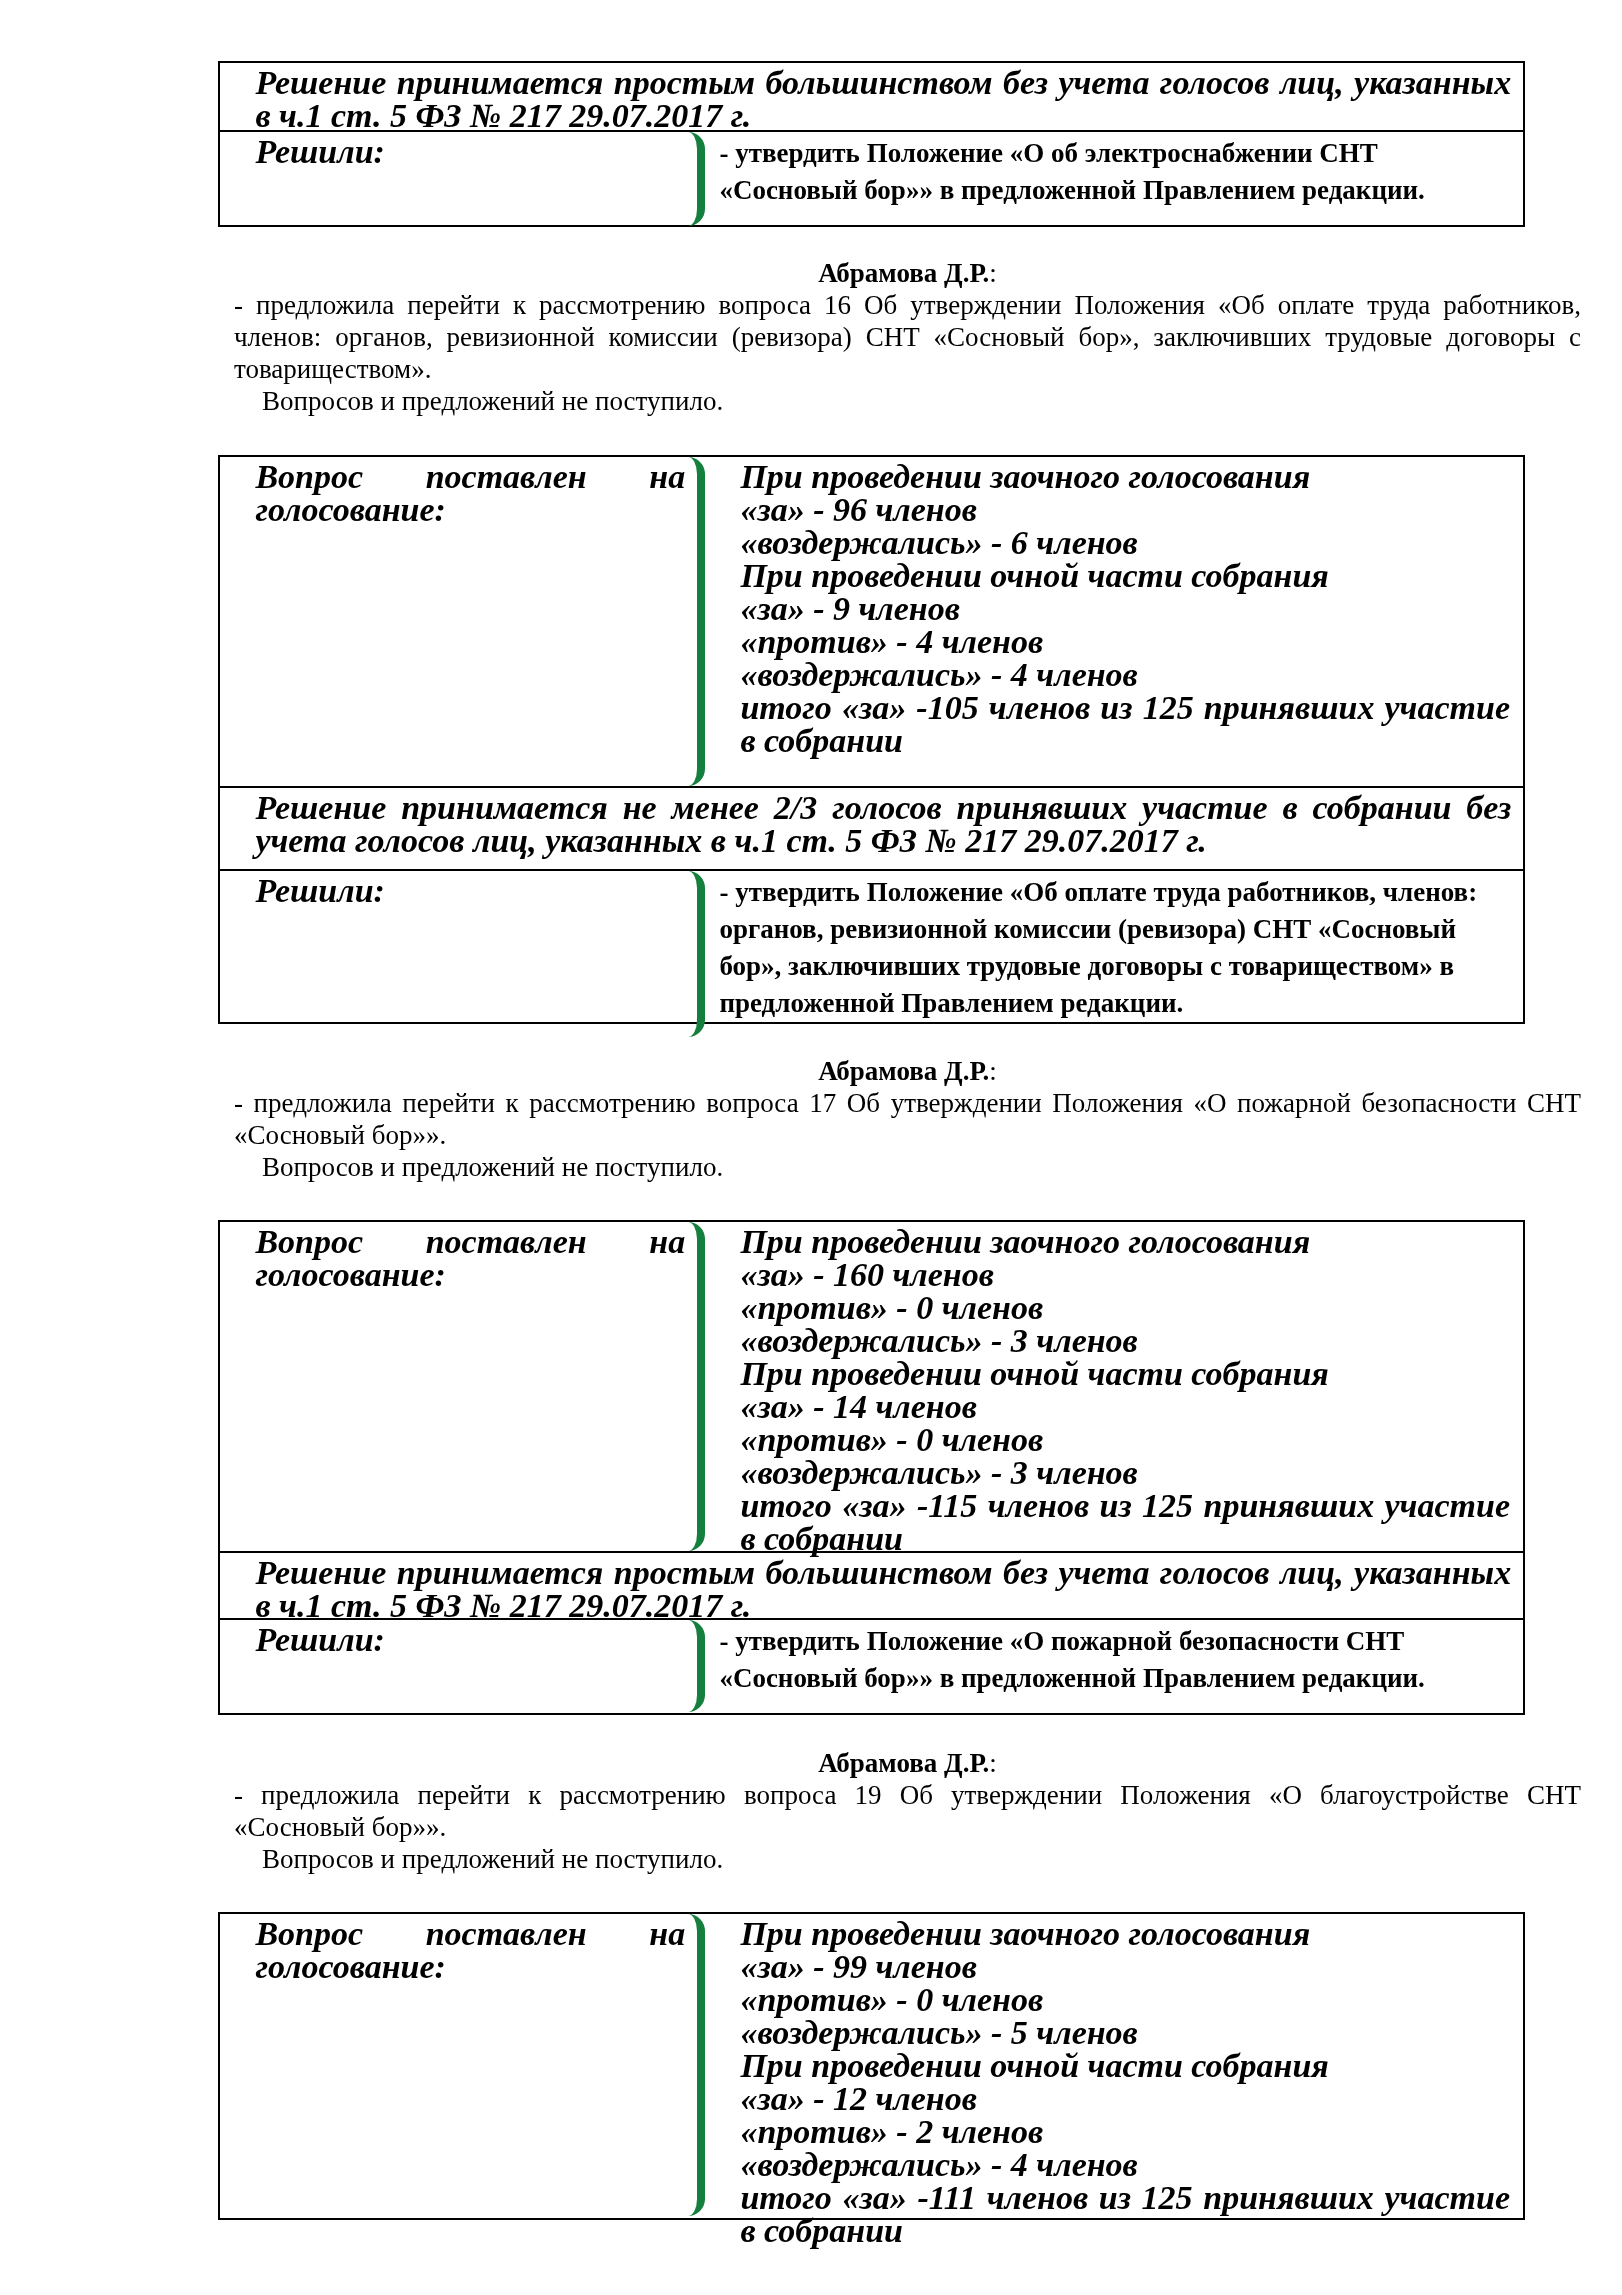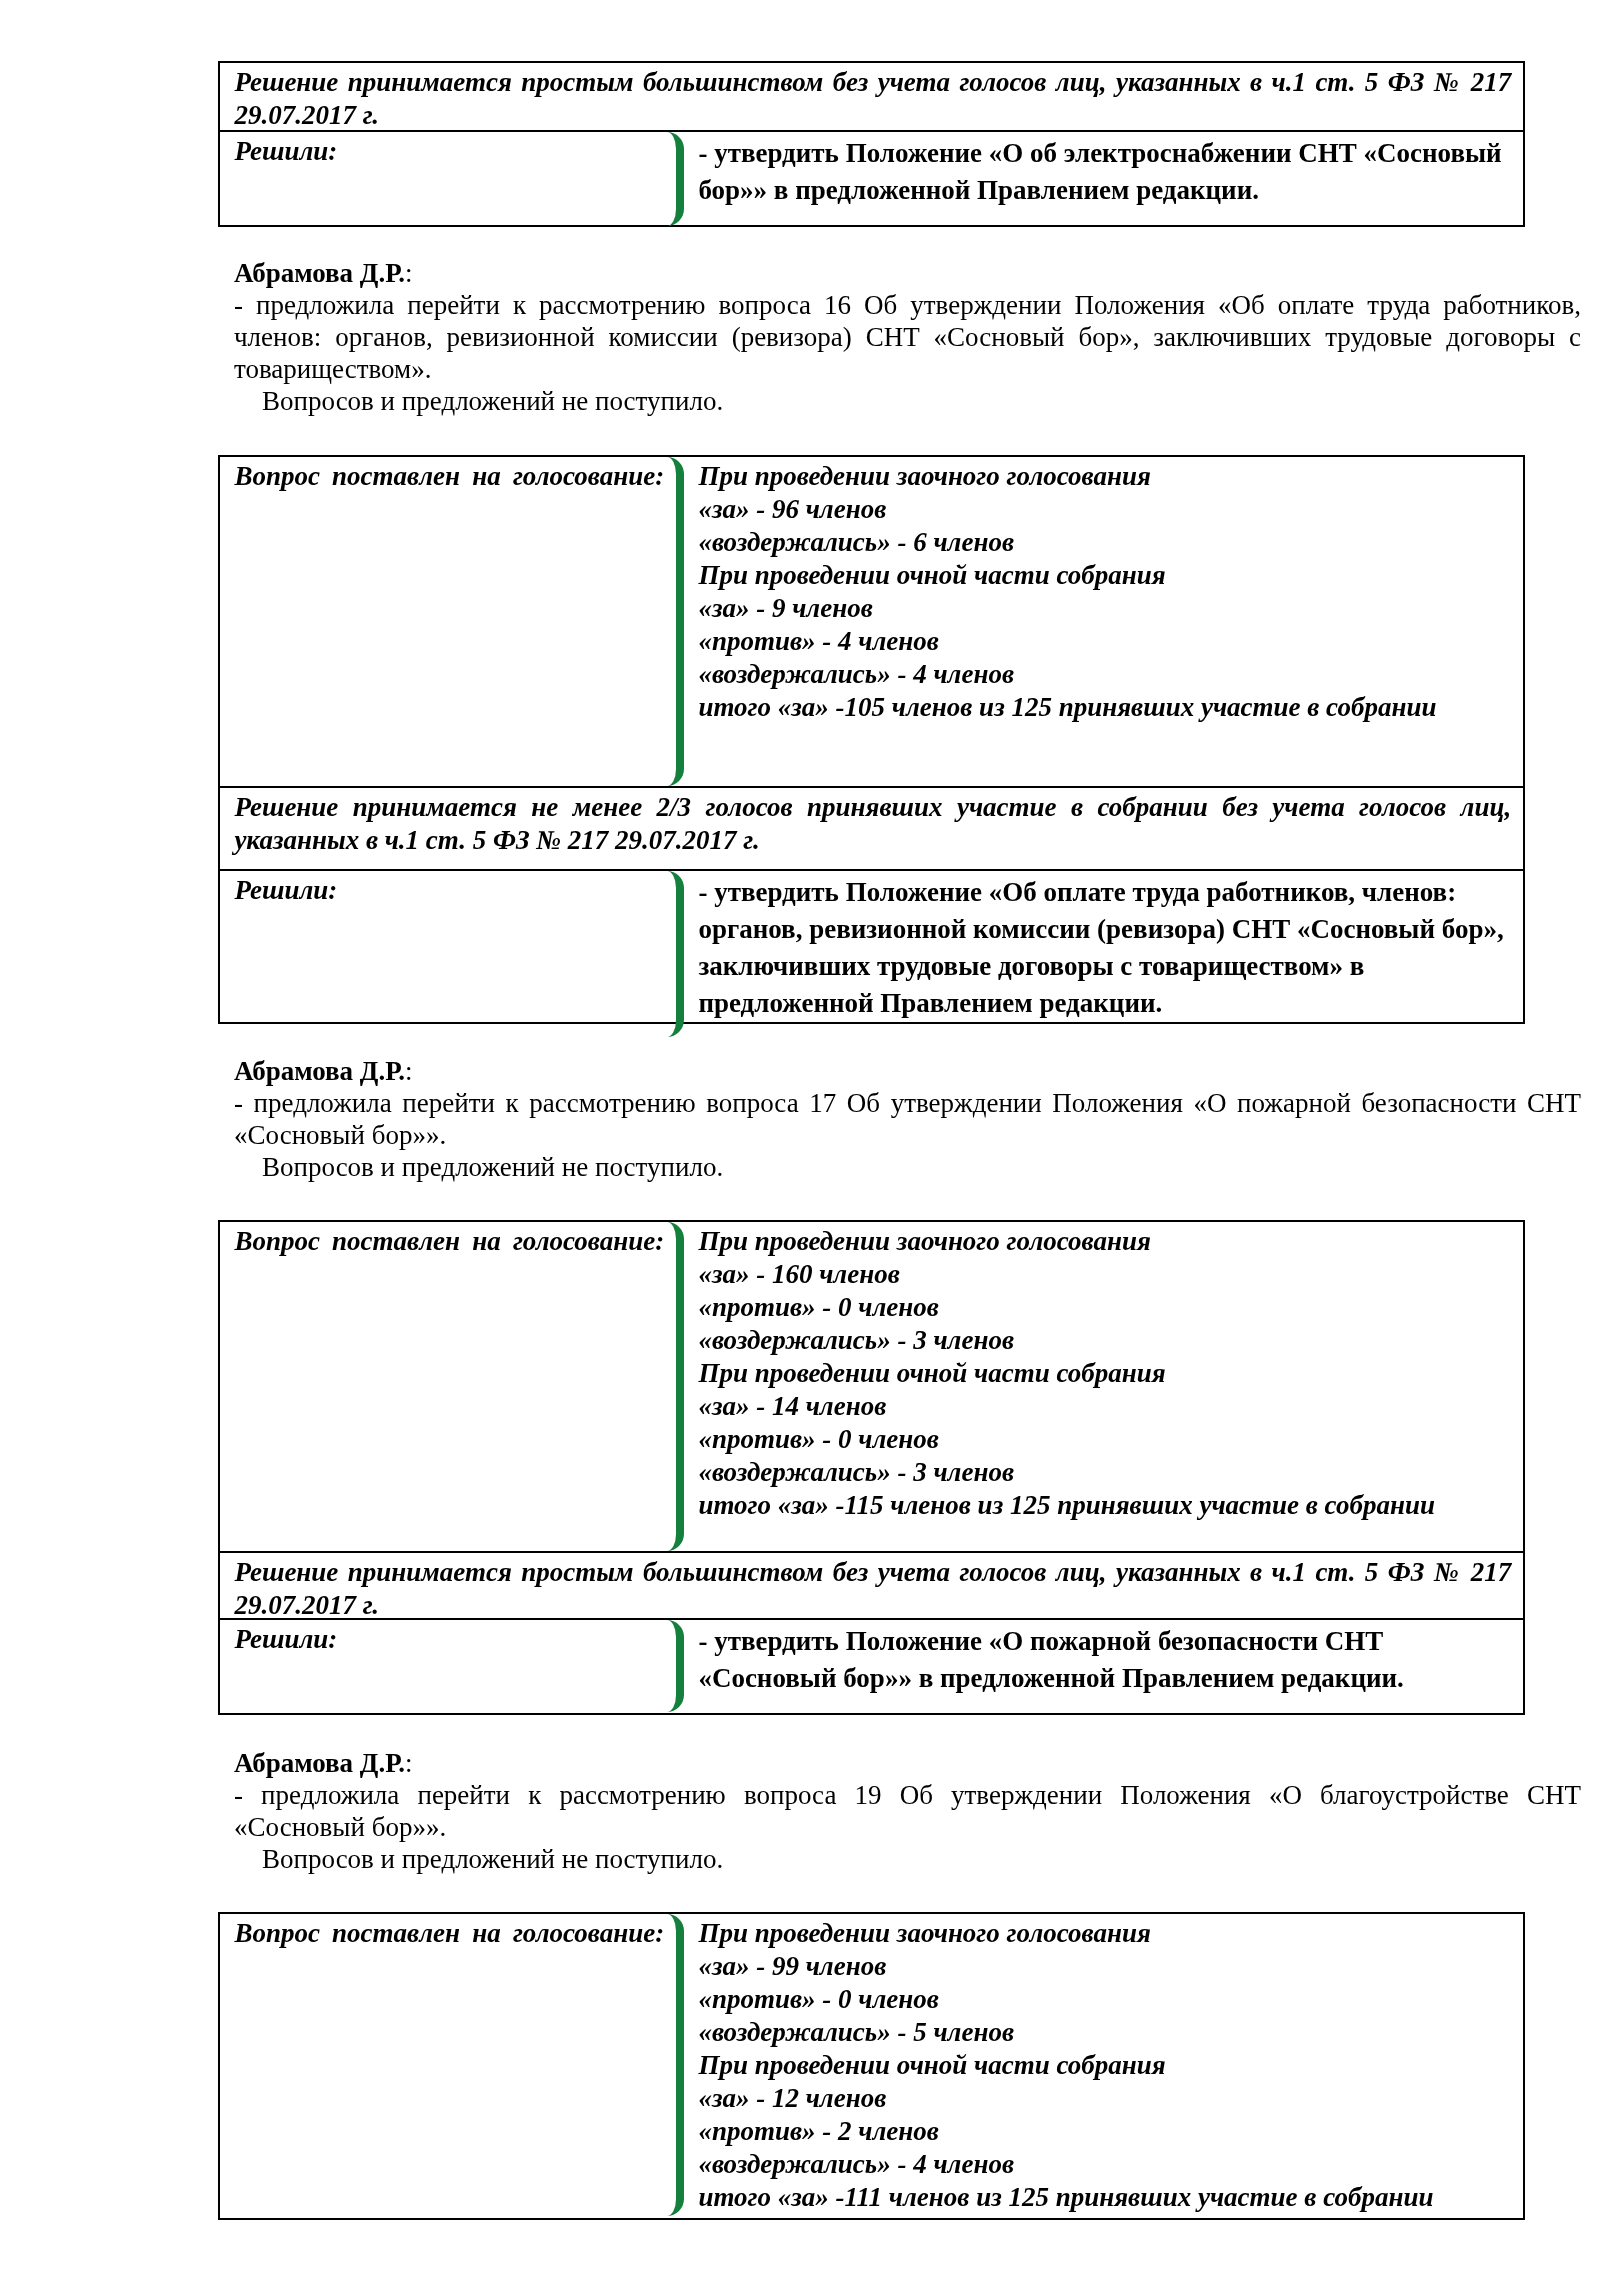--- a/index.html
+++ b/index.html
@@ -12,30 +12,30 @@
     position: absolute; left: 218px; width: 1307px;
     border: 2.6px solid #000; box-sizing: border-box;
     border-collapse: collapse;
   }
   .tbl .row { display: flex; box-sizing: border-box; }
   .tbl .row + .row { border-top: 2.6px solid #000; }
   .tbl .cell { box-sizing: border-box; }
   .tbl .left { width: 464px; border-right: 8px solid #15803d; padding: 2.6px 11.8px 0 14.4px; border-radius: 17px; }
   .tbl .right { flex: 1; padding: 2.6px 13px 0 14.4px; }
   .tbl .full { width: 100%; padding: 2.6px 11.8px 0 14.4px; }
-  .bi { font-weight: bold; font-style: italic; font-size: 27px; line-height: 33px; }
+  .bi { font-weight: bold; font-style: italic; font-size: 34px; line-height: 33px; margin-left: 21px; }
   .justify { text-align: justify; text-align-last: justify; }
   .justify-last-left { text-align: justify; }
   .decision { font-weight: bold; font-size: 27px; line-height: 37px; padding-left: 15.7px; padding-top: 5.2px; }
   .vote-line { display: block; white-space: nowrap; }
   .para {
     position: absolute; left: 234px; width: 1347px;
     font-size: 27px; line-height: 32px;
   }
-  .para .speaker { font-weight: bold; display: block; }
+  .para .speaker { font-weight: bold; display: block; text-align: center; }
   .para .speaker .colon { font-weight: normal; }
   .para .text { display: block; text-align: justify; }
   .para .note { display: block; margin-left: 28px; }
 </style>
 </head>
 <body>
 
 <div class="tbl" style="top:61px; height:166px;">
   <div class="row" style="height:67px;">
     <div class="cell full bi justify-last-left">Решение принимается простым большинством без учета голосов лиц, указанных в ч.1 ст. 5 ФЗ № 217 29.07.2017 г.</div>

